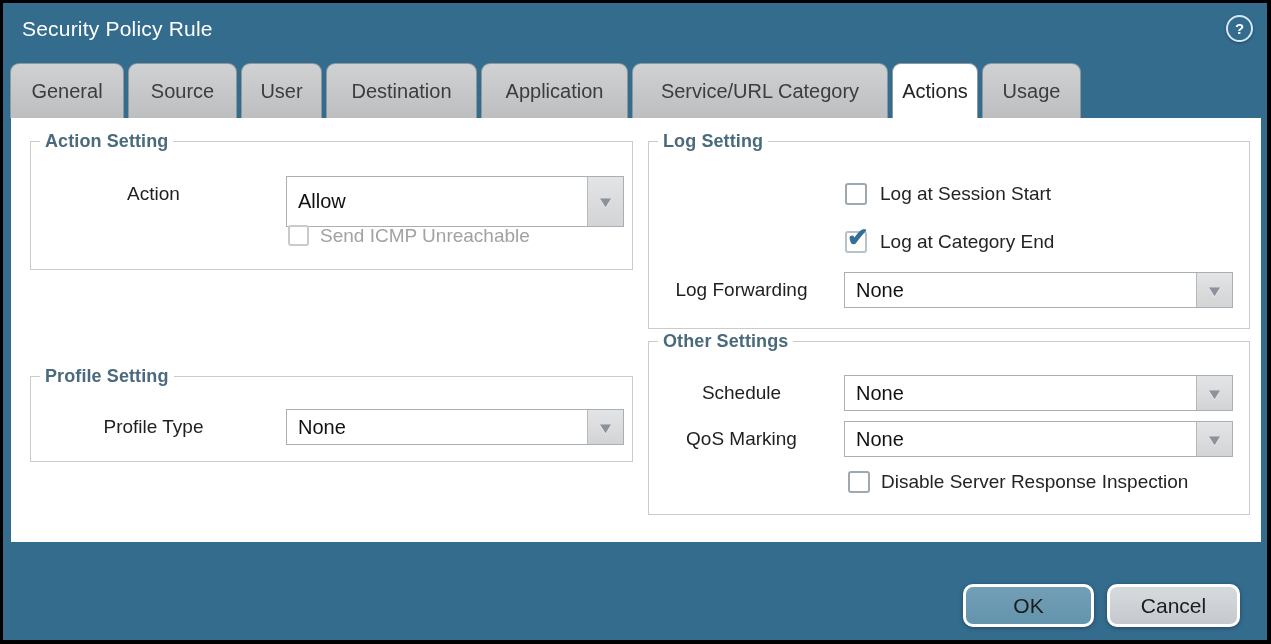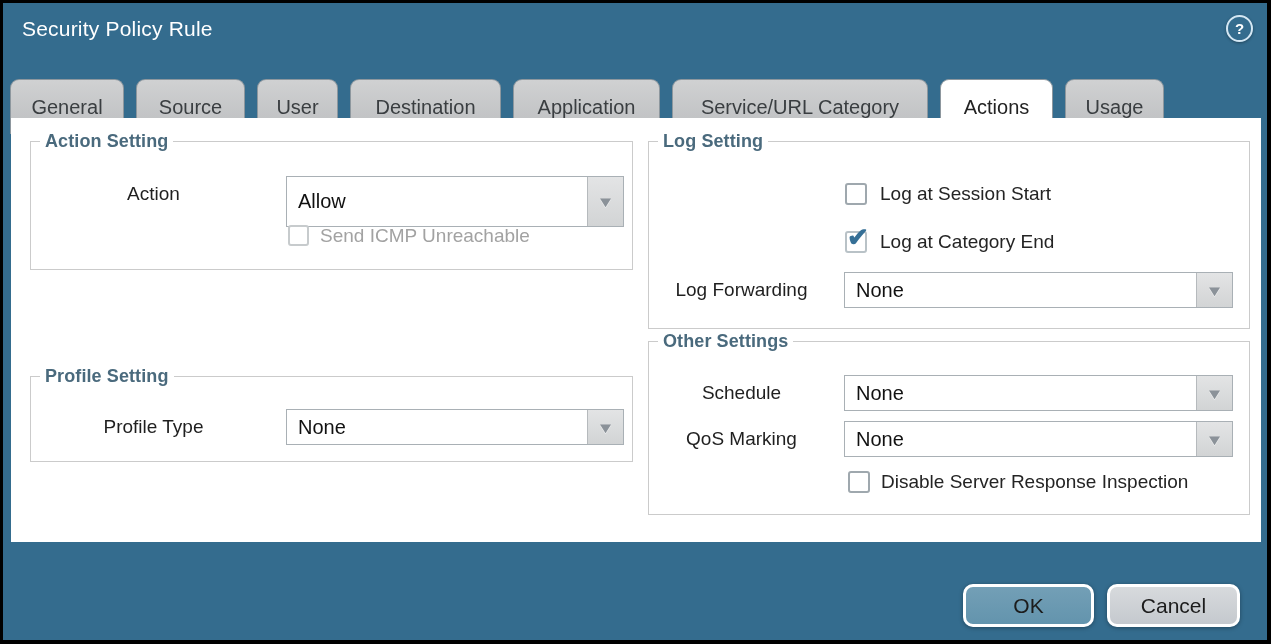--- a/index.html
+++ b/index.html
@@ -8,21 +8,21 @@
   .dialog-bg{position:absolute;left:3px;top:3px;right:4px;bottom:4px;background:#346c8e;}
 
   
   .title{position:absolute;left:22px;top:17px;color:#fff;font-size:21px;letter-spacing:.2px;}
   .help{position:absolute;left:1226px;top:15px;width:27px;height:27px;border-radius:50%;
         background:radial-gradient(circle at 35% 28%,#8cc0e2 0%,#4189c0 45%,#1c5d92 75%,#124független 100%),#1c5d92;
         border:2px solid #d4e7f3;box-shadow:0 1px 3px rgba(0,0,0,.35);
         color:#fff;font-size:15px;font-weight:bold;text-align:center;line-height:23px;cursor:pointer;}
 
   
-  .tabs{position:absolute;left:10px;top:79px;height:55px;display:flex;gap:12px;}
+  .tabs{position:absolute;left:10px;top:63px;height:55px;display:flex;gap:4px;}
   .tab{height:55px;border:1px solid #8d979e;border-bottom:none;border-radius:9px 9px 0 0;
        background:linear-gradient(#d0d1d2,#bcbec0);display:flex;align-items:center;justify-content:center;
        font-size:20px;color:#3a3e41;cursor:pointer;}
   .tab.active{background:#fff;color:#232323;height:56px;}
 
   
   .content{position:absolute;left:11px;top:118px;width:1250px;height:424px;background:#fff;}
 
   
   .fs{position:absolute;border:1px solid #cbcbcb;background:#fff;}
@@ -60,21 +60,21 @@
   <div class="title">Security Policy Rule</div>
   <div class="help">?</div>
 
   <div class="tabs">
     <div class="tab" style="width:114px">General</div>
     <div class="tab" style="width:109px">Source</div>
     <div class="tab" style="width:81px">User</div>
     <div class="tab" style="width:151px">Destination</div>
     <div class="tab" style="width:147px">Application</div>
     <div class="tab" style="width:256px">Service/URL Category</div>
-    <div class="tab active" style="width:113px">Actions</div>
+    <div class="tab active" style="width:86px">Actions</div>
     <div class="tab" style="width:99px">Usage</div>
   </div>
 
   <div class="content"></div>
 
   <div class="fs" style="left:30px;top:141px;width:603px;height:129px">
     <span class="legend">Action Setting</span>
     <div class="flabel" style="left:0;top:34px;width:245px;height:35px;line-height:35px">Action</div>
     <div class="dd" style="left:255px;top:34px;width:338px;height:51px">
       <div class="val">Allow</div>

